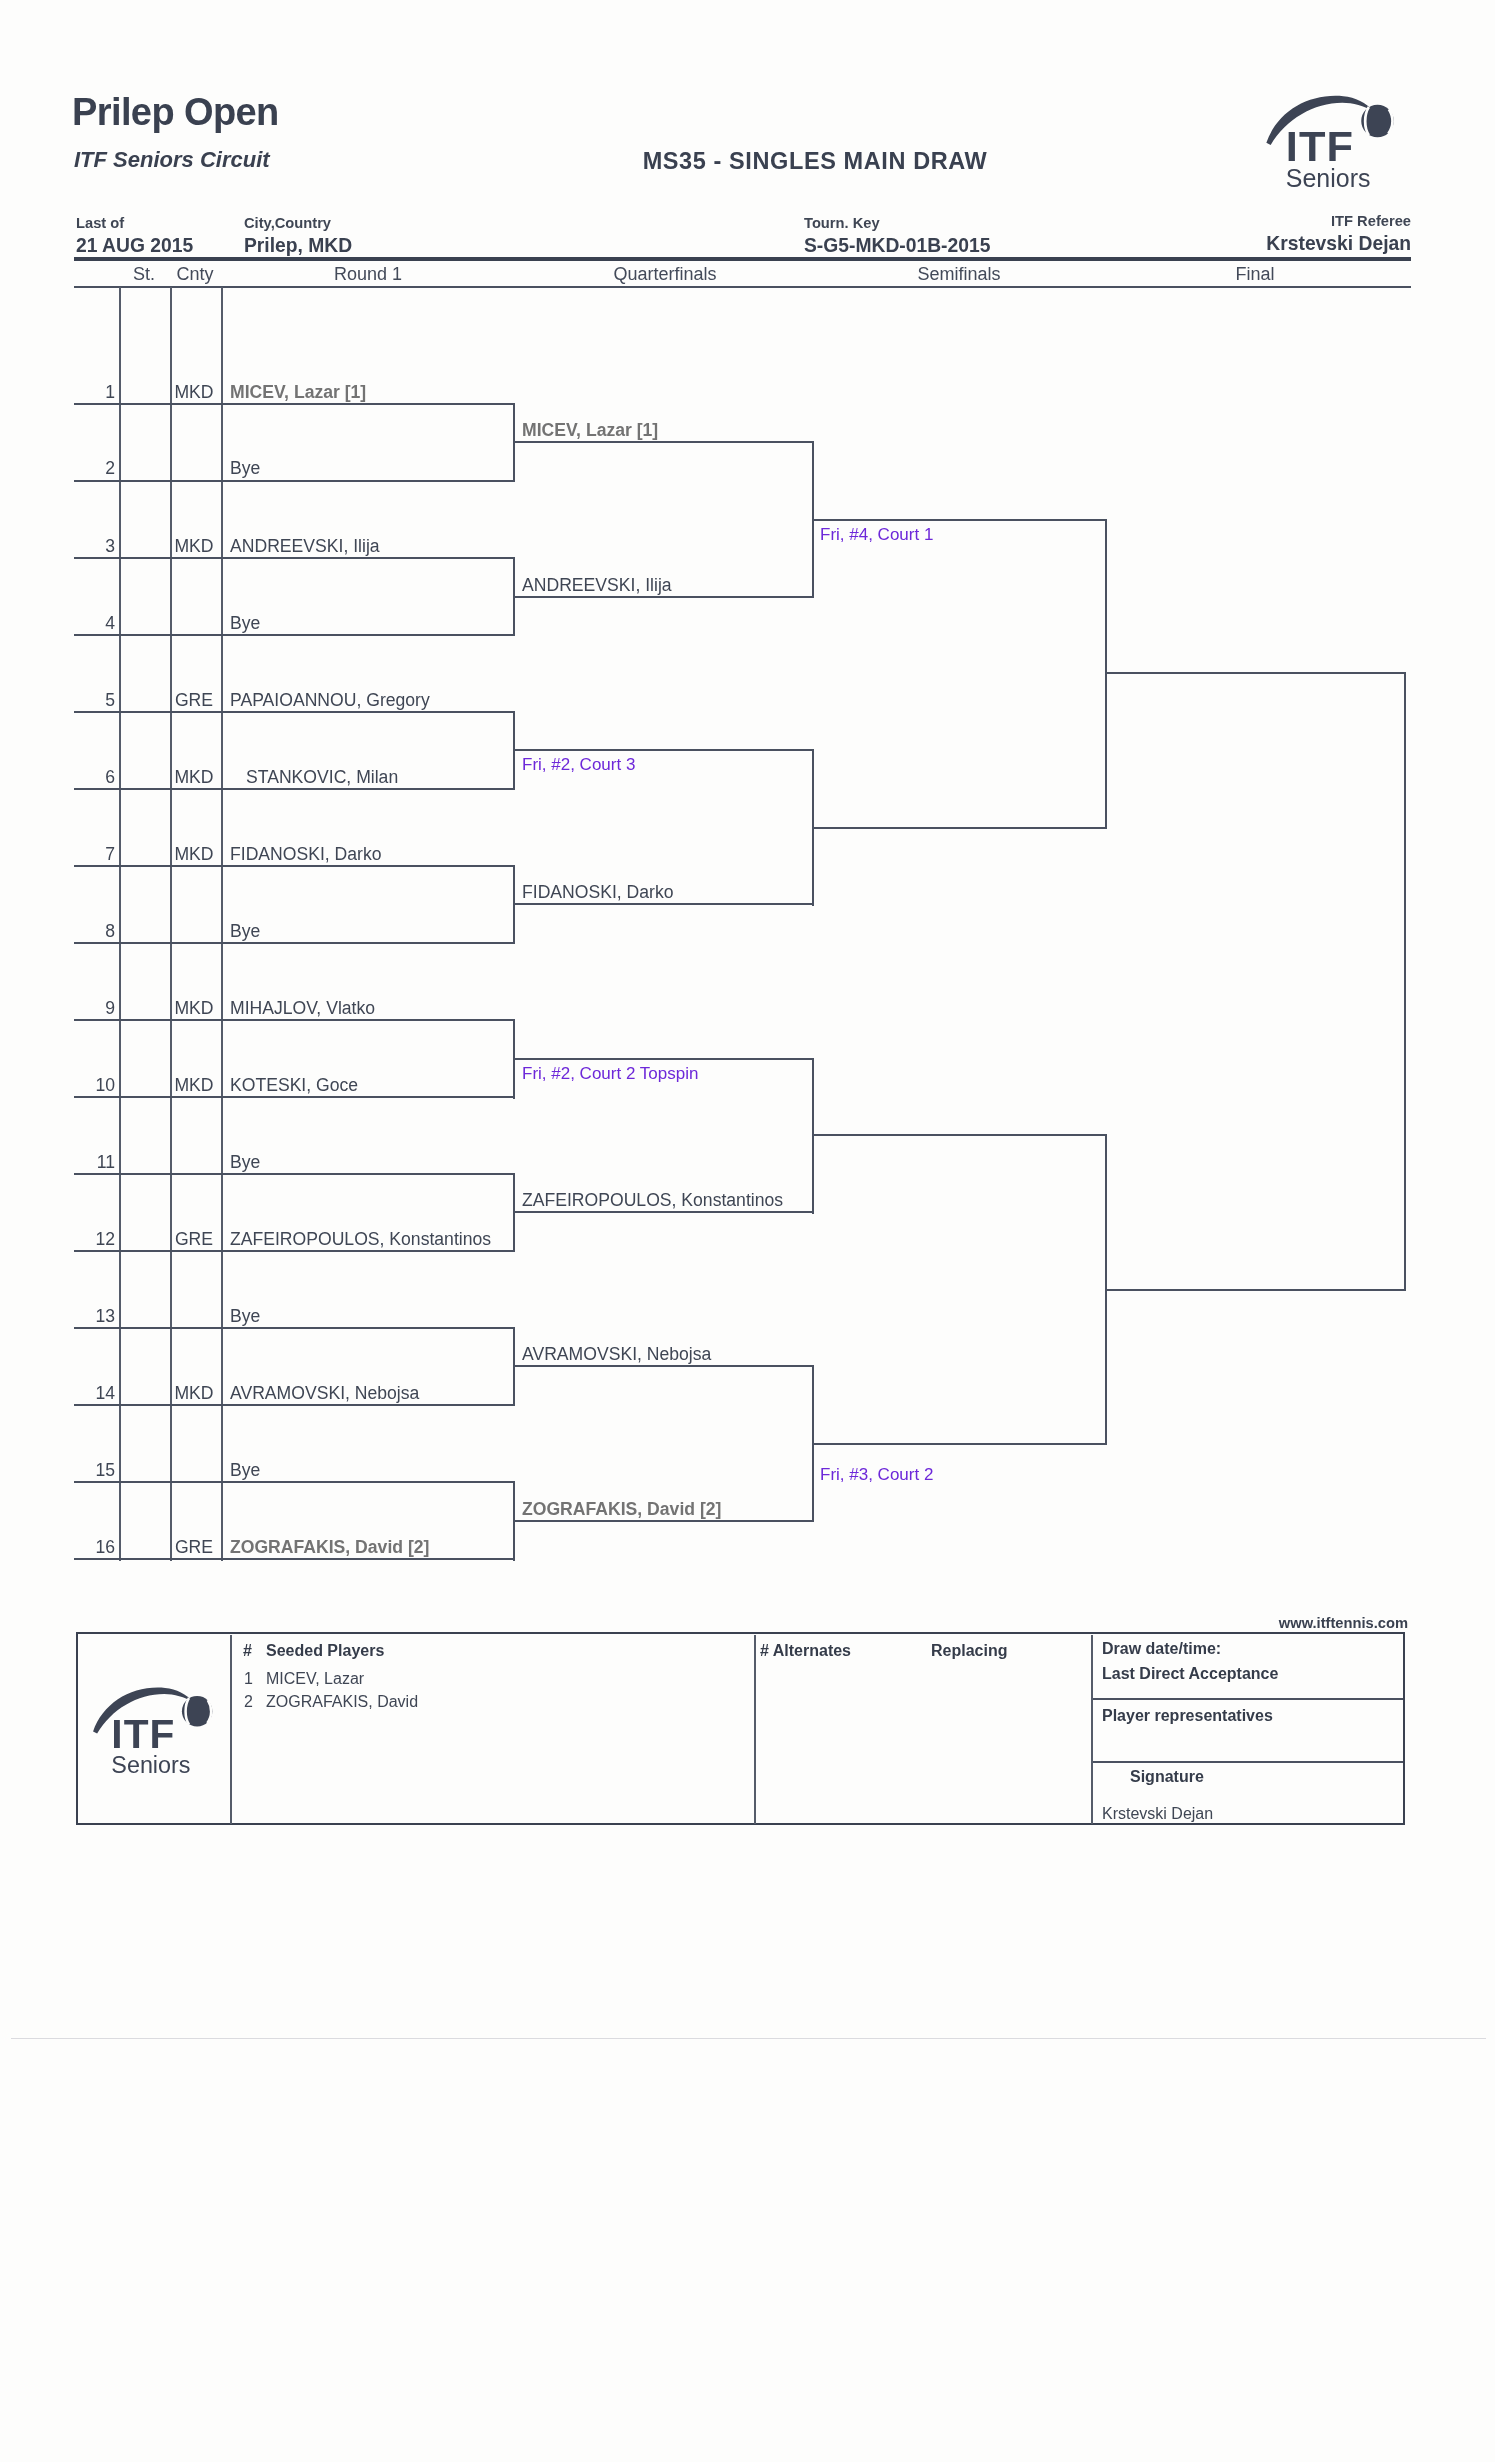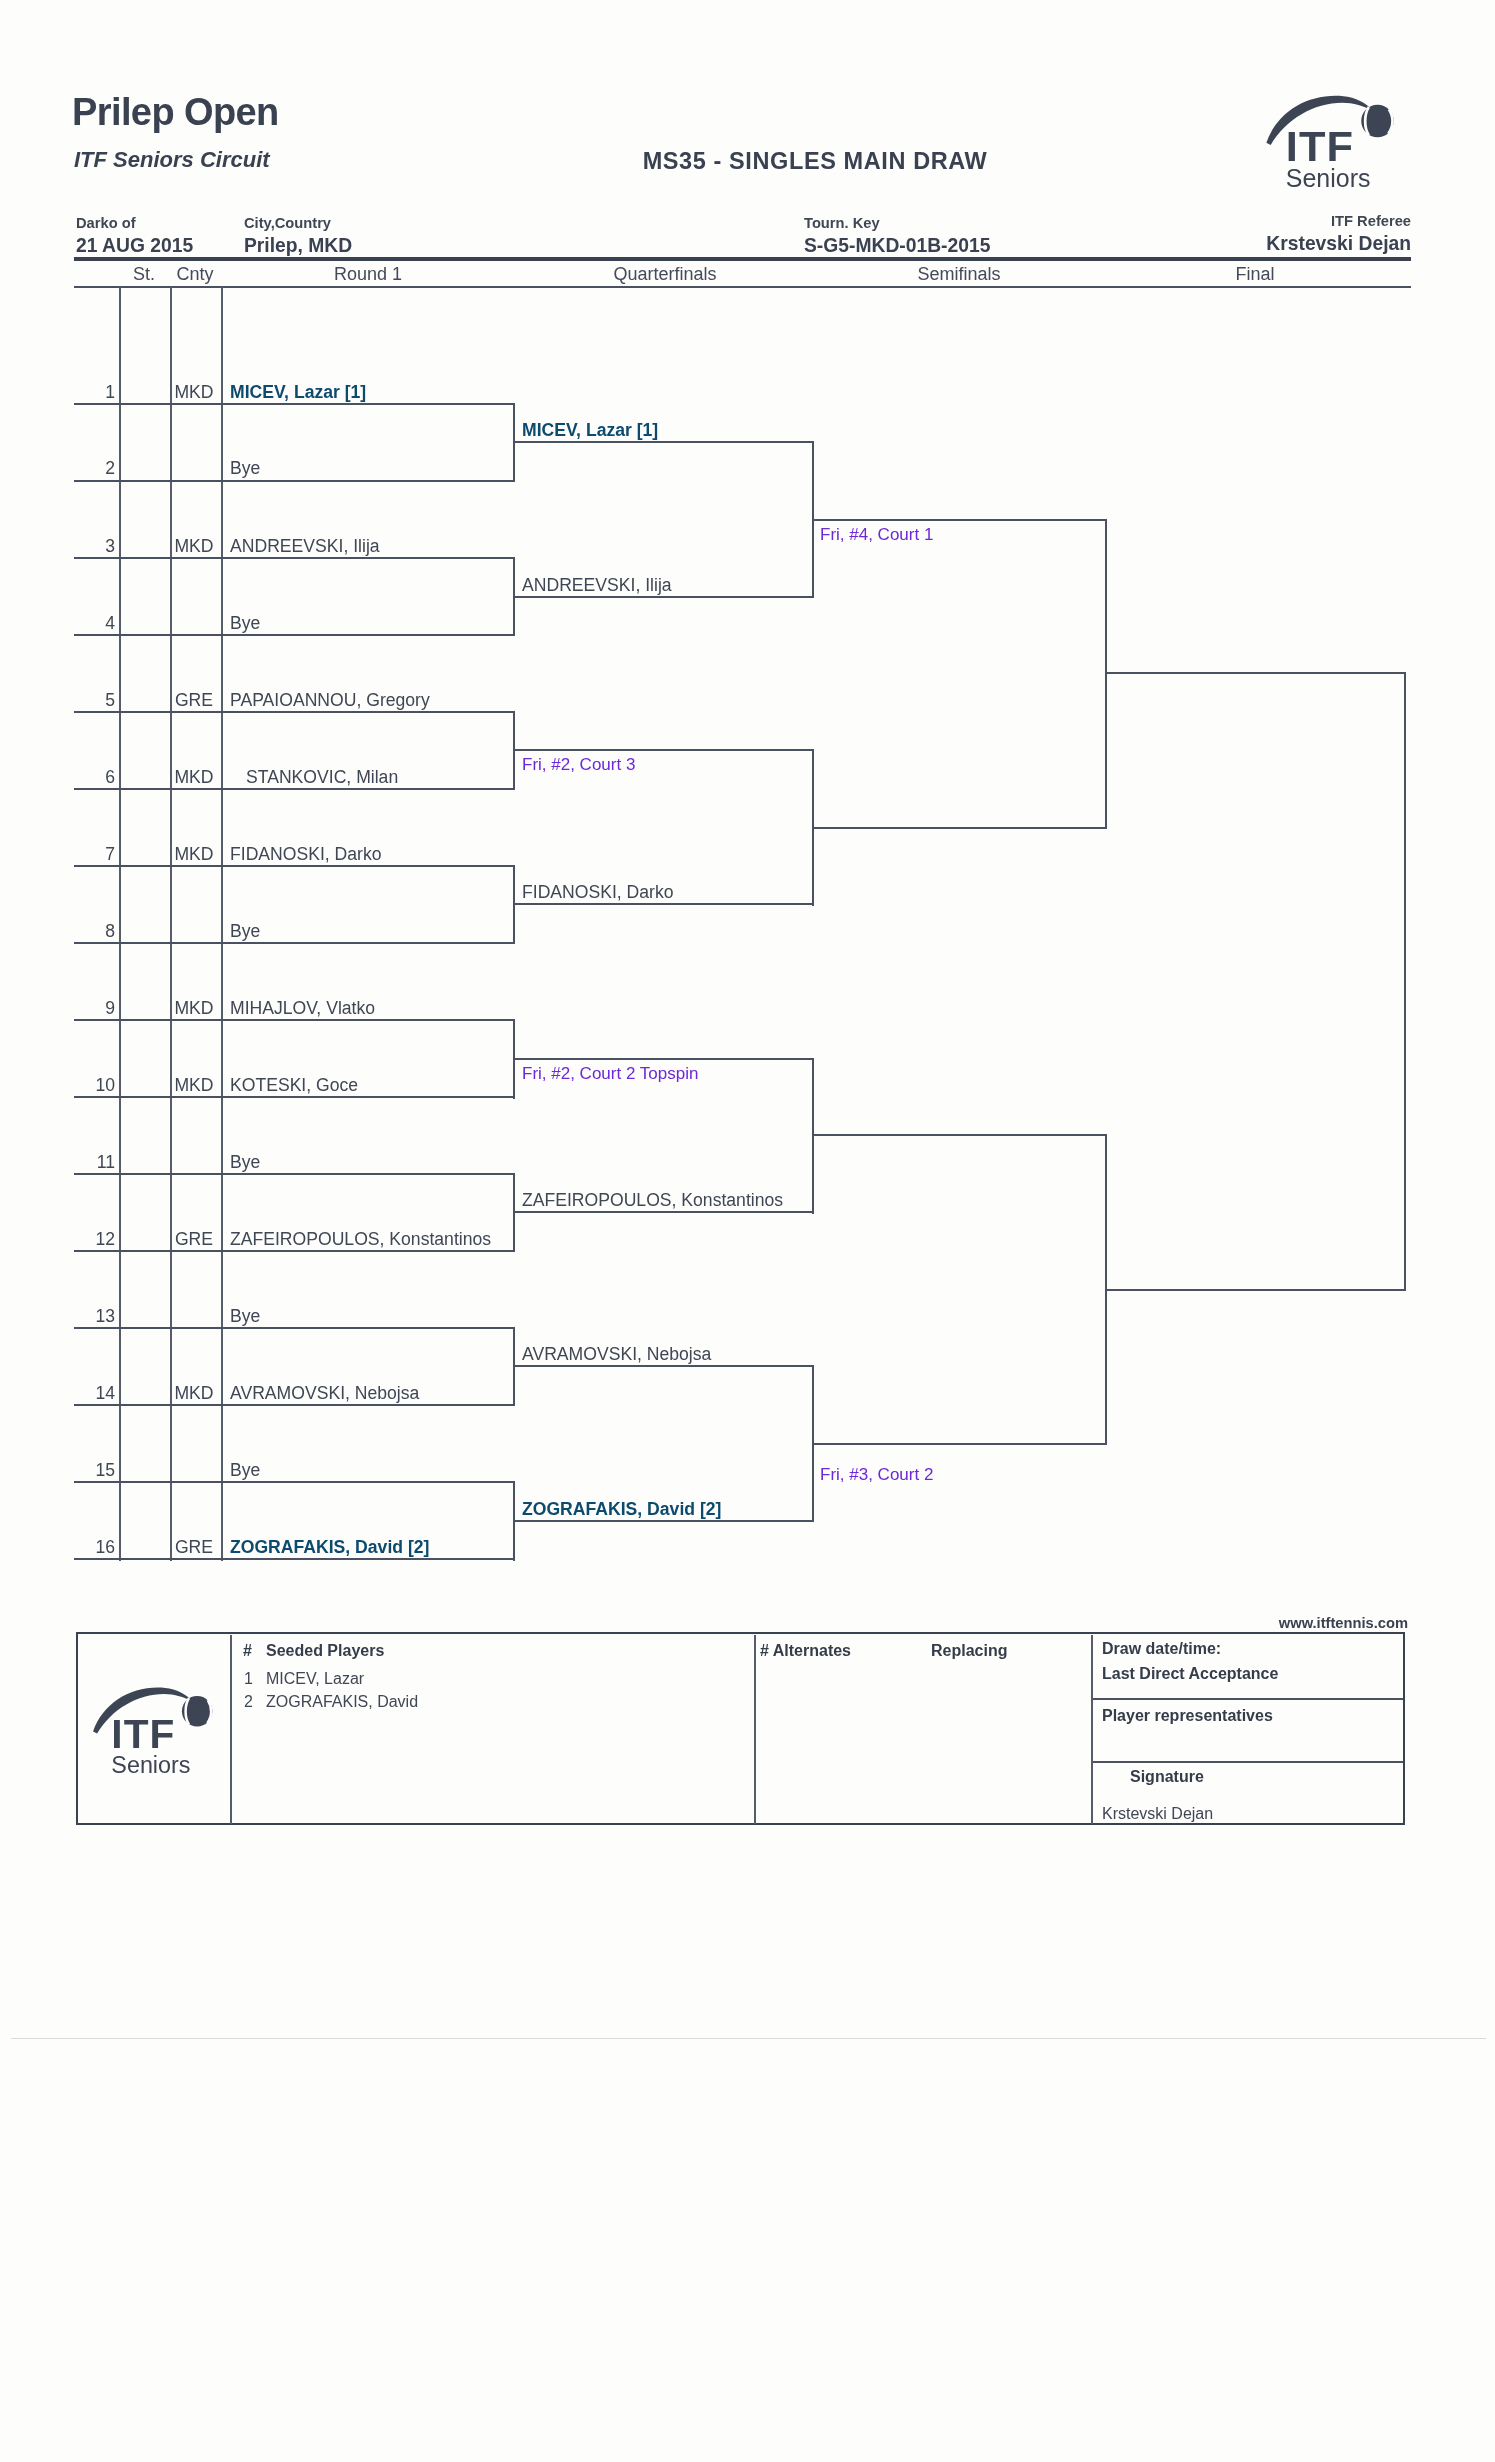--- a/index.html
+++ b/index.html
@@ -17,21 +17,21 @@
   .t-title{position:absolute;left:610px;top:148px;width:410px;text-align:center;font-size:23.5px;font-weight:700;color:#3a4150;letter-spacing:0.6px;}
   .lbl{position:absolute;font-size:14.7px;font-weight:700;color:#3f4654;}
   .val{position:absolute;font-size:19.3px;font-weight:700;color:#3a4150;white-space:nowrap;}
   .ralign{text-align:right;}
   .ch{position:absolute;top:264px;font-size:18px;color:#434a59;transform:translateX(-50%);white-space:nowrap;}
   .sd{position:absolute;left:70px;width:45px;text-align:right;font-size:17.6px;line-height:20px;color:#3f4654;}
   .ct{position:absolute;left:169px;width:50px;text-align:center;font-size:17.6px;line-height:20px;color:#3f4654;}
   .nm{position:absolute;left:230px;font-size:17.6px;line-height:20px;white-space:nowrap;color:#3f4654;}
   .qn{position:absolute;left:522px;font-size:17.6px;line-height:20px;white-space:nowrap;color:#3f4654;}
   .sch{position:absolute;font-size:17px;line-height:20px;white-space:nowrap;color:#6d28d9;}
-  .b{font-weight:700;color:#0c4a6e;}
+  .b{font-weight:700;color:#737373;}
   
   .fbox{position:absolute;left:76px;top:1632px;width:1329px;height:193px;border:2.3px solid #3a4150;box-sizing:border-box;}
   .ftxt{position:absolute;font-size:16px;color:#3f4654;white-space:nowrap;}
   .fb{font-weight:700;color:#353c4a;}
   .website{position:absolute;left:1173px;top:1615px;width:235px;text-align:right;font-size:14.7px;font-weight:700;color:#3a4150;}
   .artifact{position:absolute;left:10.6px;top:2038px;width:1475px;height:1.2px;background:#c9cad0;opacity:.65;}
   .logo{position:absolute;}
 </style>
 </head>
 <body>
@@ -44,21 +44,21 @@
 
   <svg class="logo" style="left:1262px;top:86px;" width="141" height="106" viewBox="0 0 260 190">
     <path d="M8,102 C28,44 86,10 150,16 C172,18 192,28 206,44 C188,34 168,28 148,28 C96,28 44,58 16,106 Z" fill="#3d4454"></path>
     <text x="44" y="135" font-family="Liberation Sans, sans-serif" font-size="80" font-weight="700" fill="#3d4454" letter-spacing="2">ITF</text>
     <circle cx="213" cy="62" r="30" fill="#3d4454"></circle>
     <path d="M197,36 C188,50 188,75 197,88" stroke="#fdfdfc" stroke-width="5" fill="none"></path>
     <path d="M234,40 C243,54 243,72 233,85" stroke="#fdfdfc" stroke-width="5" fill="none"></path>
     <text x="44" y="183" font-family="Liberation Sans, sans-serif" font-size="46" fill="#3d4454">Seniors</text>
   </svg>
 
-  <div class="lbl" style="left:76px;top:215px;">Darko of</div>
+  <div class="lbl" style="left:76px;top:215px;">Last of</div>
   <div class="val" style="left:76px;top:235px;">21 AUG 2015</div>
   <div class="lbl" style="left:244px;top:215px;">City,Country</div>
   <div class="val" style="left:244px;top:235px;">Prilep, MKD</div>
   <div class="lbl" style="left:804px;top:215px;">Tourn. Key</div>
   <div class="val" style="left:804px;top:235px;">S-G5-MKD-01B-2015</div>
   <div class="lbl ralign" style="left:1167px;top:213px;width:244px;">ITF Referee</div>
   <div class="val ralign" style="left:1167px;top:233px;width:244px;">Krstevski Dejan</div>
 
   <div class="hl thick" style="left:74px;top:257px;width:1337px;"></div>
   <div class="ch" style="left:144px;">St.</div>

